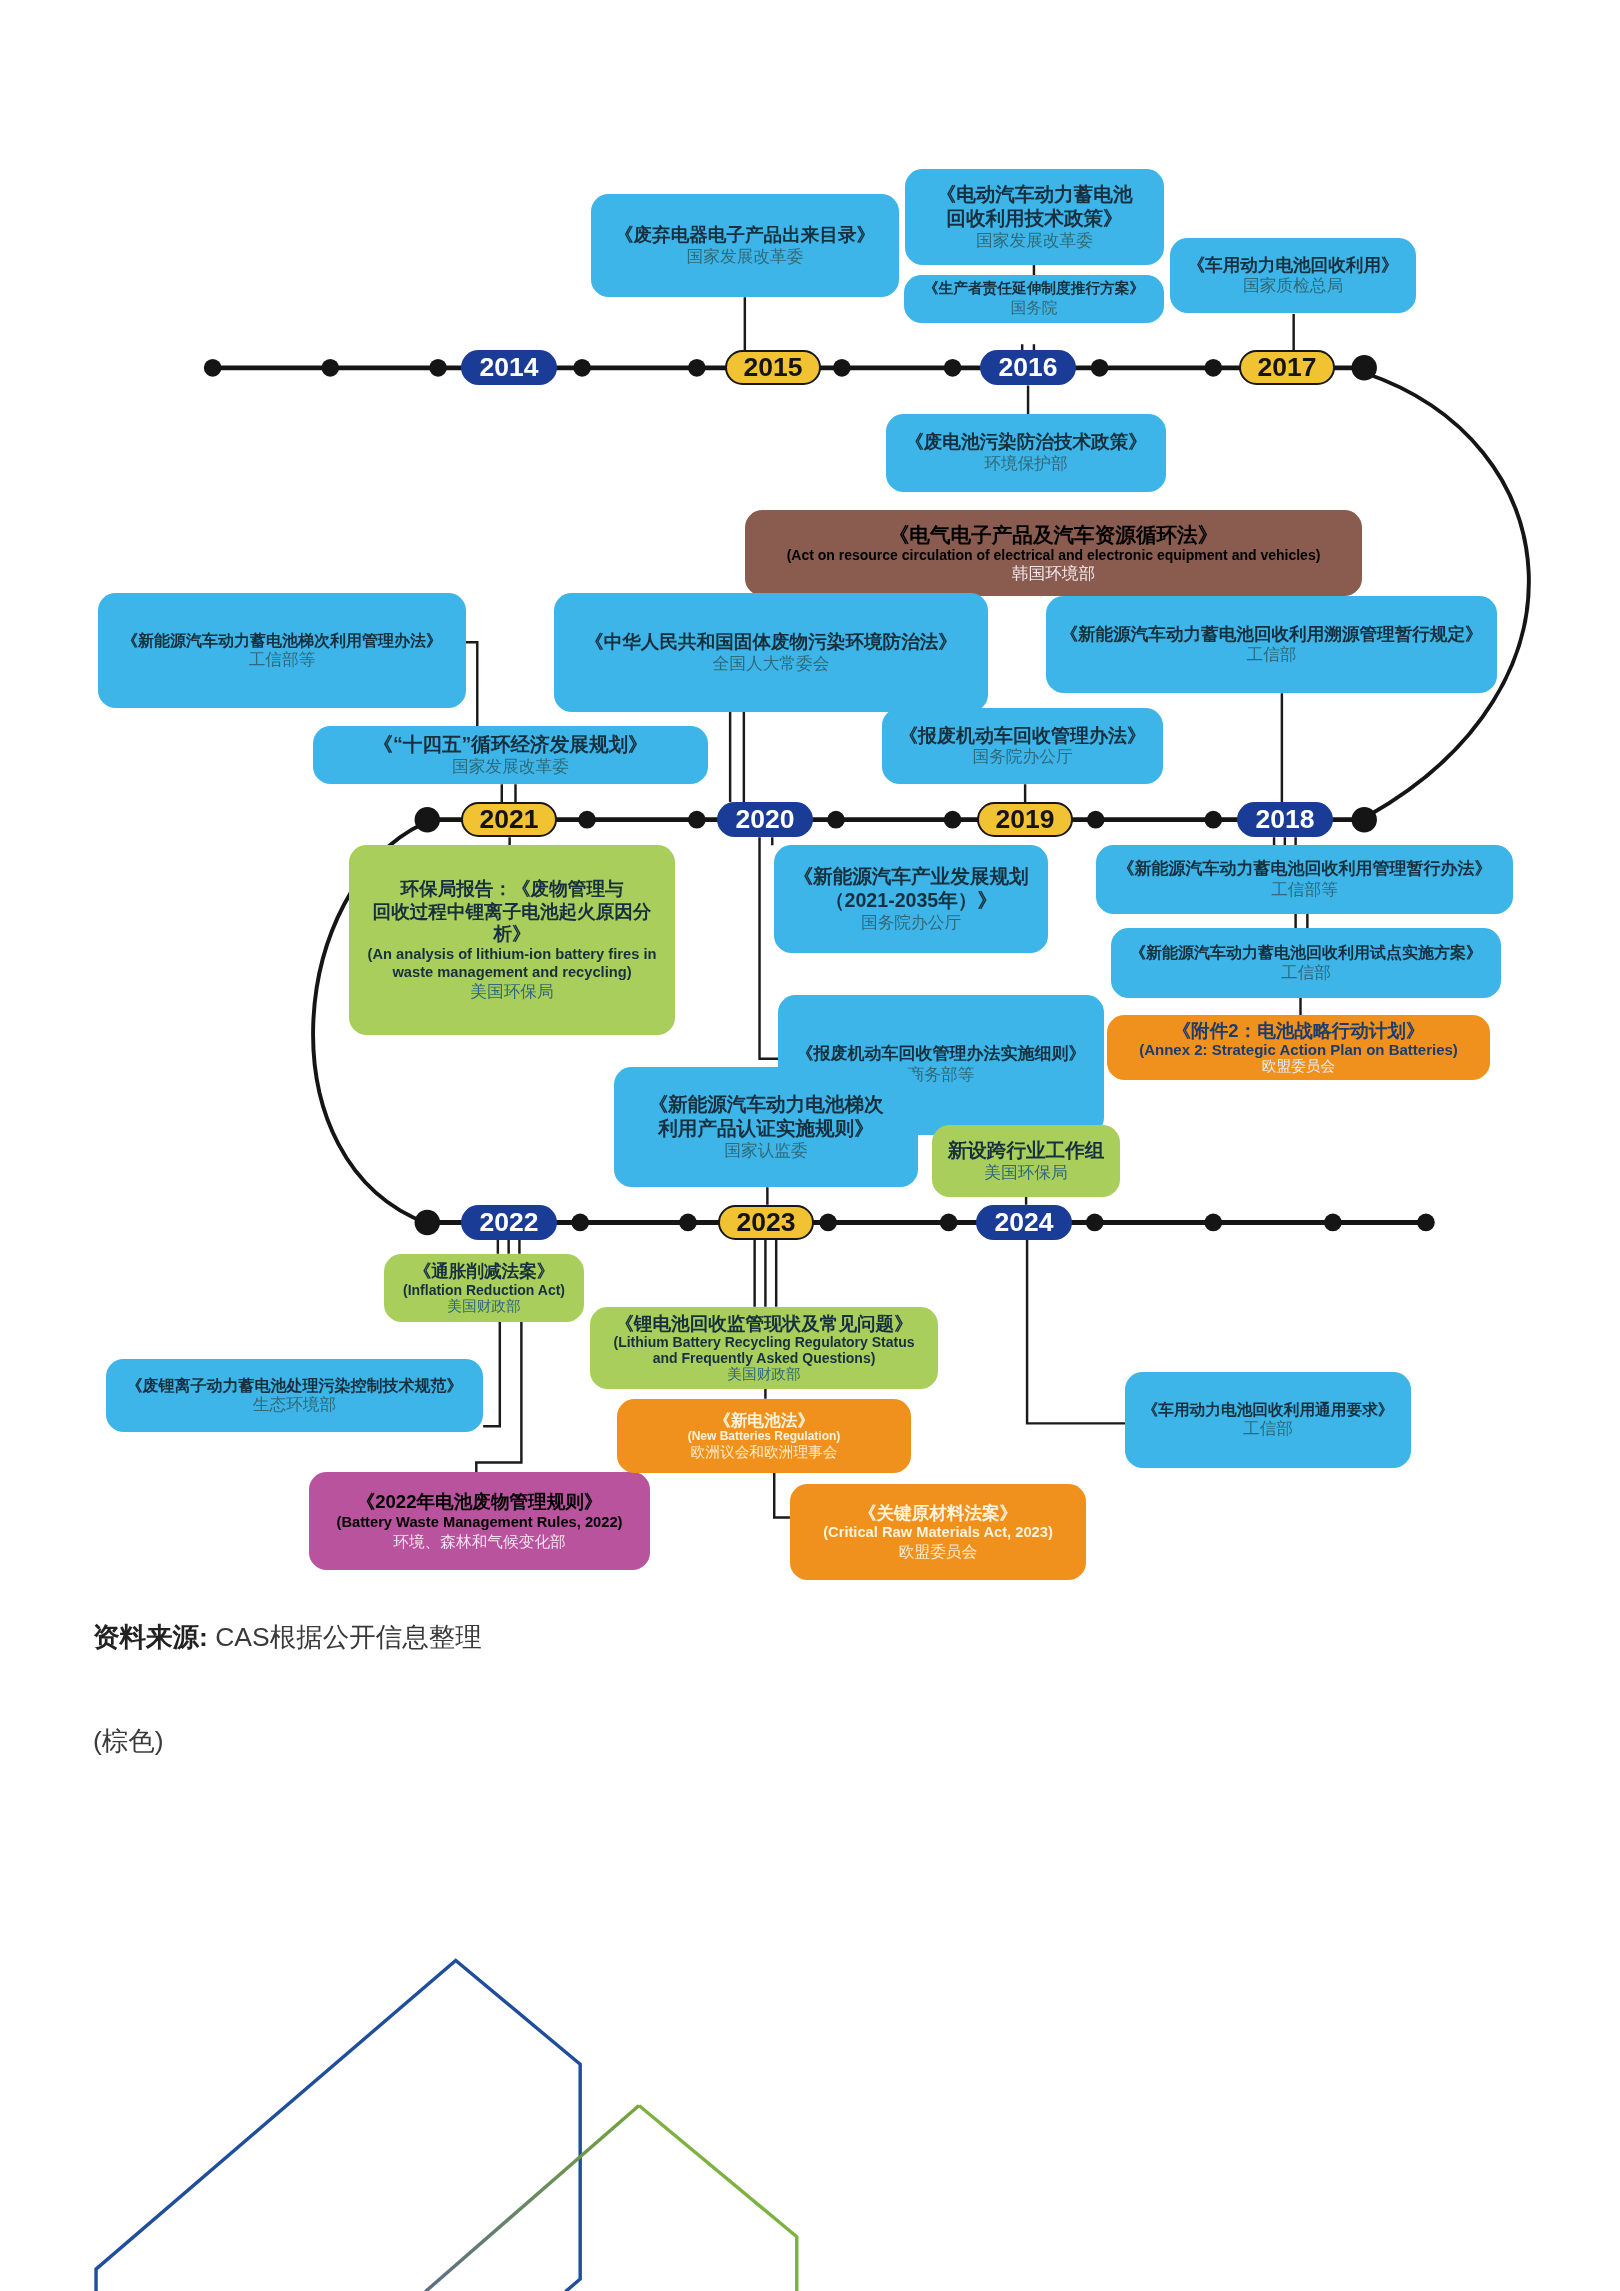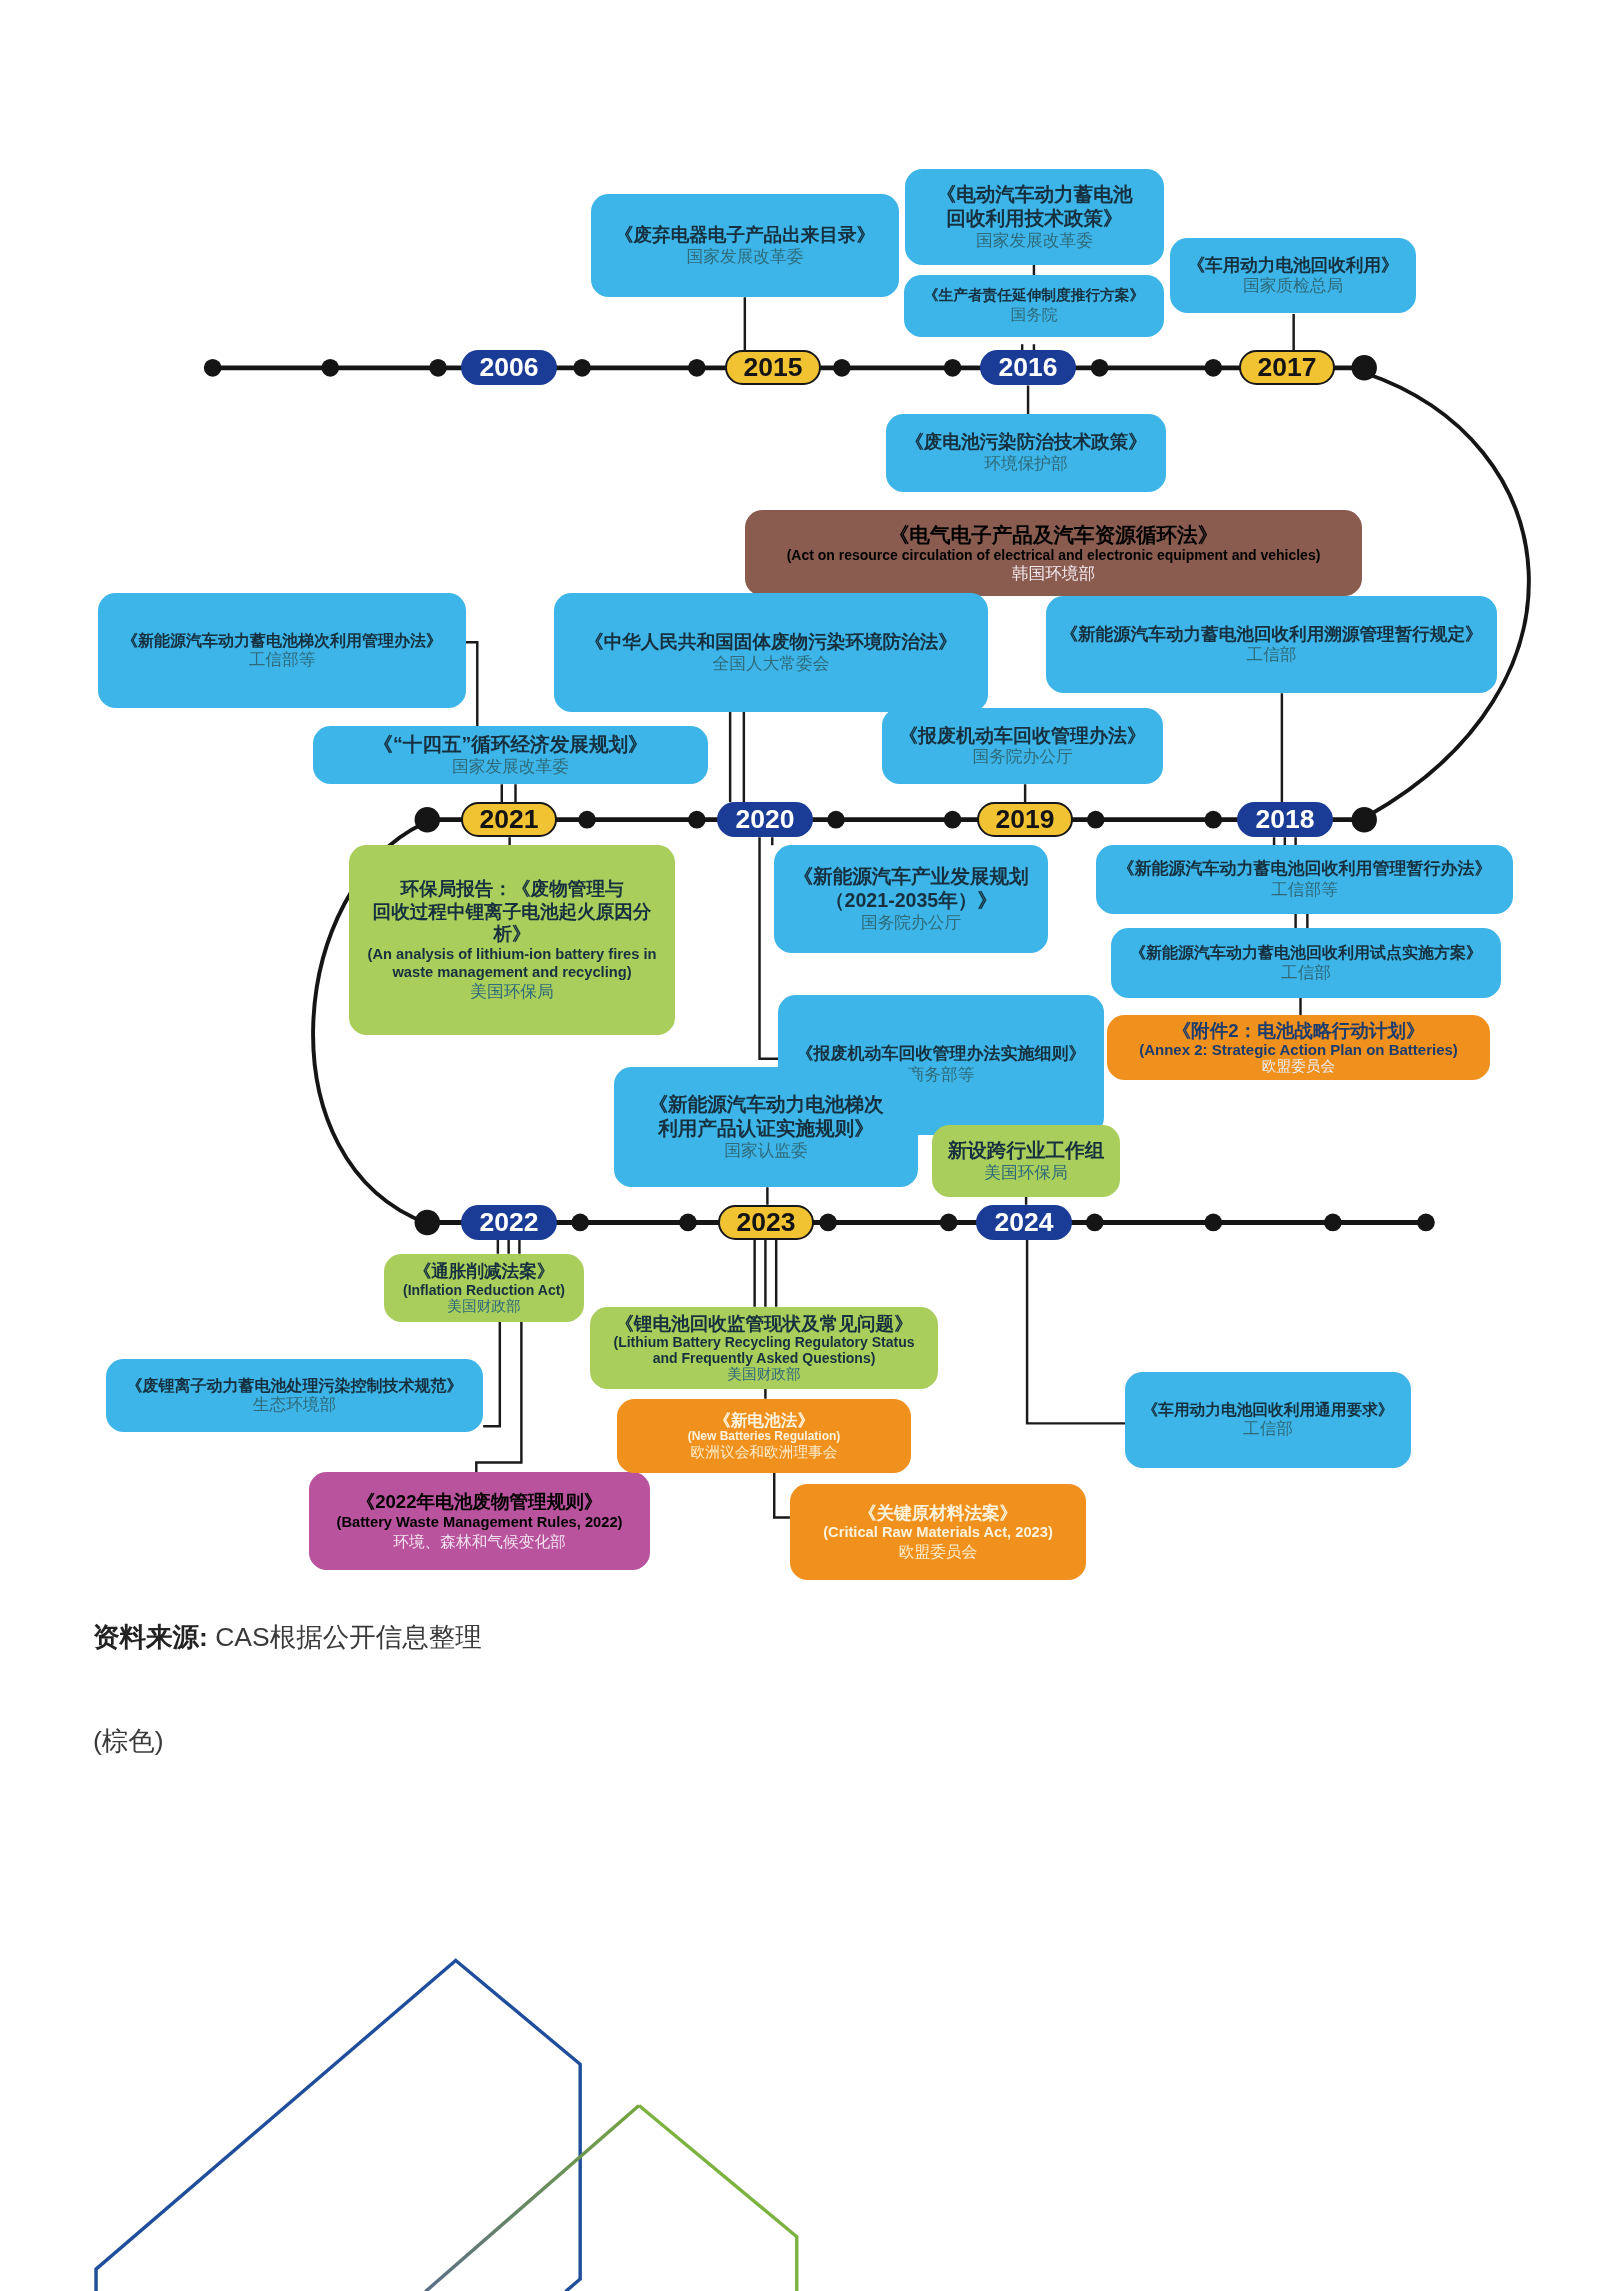--- a/index.html
+++ b/index.html
@@ -100,21 +100,21 @@
     <span class="t" style="font-size:18.6px">《废弃电器电子产品出来目录》</span>
     <span class="org">国家发展改革委</span>
   </div>
 
   <div class="box c-blue" style="left:905px;top:169px;width:259px;height:96px">
     <span class="t">《电动汽车动力蓄电池</span>
     <span class="t">回收利用技术政策》</span>
     <span class="org">国家发展改革委</span>
   </div>
 
-  <div class="box c-blue" style="left:904px;top:275px;width:260px;height:62px">
+  <div class="box c-blue" style="left:904px;top:275px;width:260px;height:48px">
     <span class="t" style="font-size:14.7px">《生产者责任延伸制度推行方案》</span>
     <span class="org" style="font-size:15.7px">国务院</span>
   </div>
 
   <div class="box c-blue" style="left:1170px;top:238px;width:246px;height:75px">
     <span class="t" style="font-size:17.6px">《车用动力电池回收利用》</span>
     <span class="org">国家质检总局</span>
   </div>
 
   <div class="box c-blue" style="left:886px;top:414px;width:280px;height:78px">
@@ -233,21 +233,21 @@
     <span class="t" style="font-size:17.6px">《关键原材料法案》</span>
     <span class="en" style="font-size:14.7px">(Critical Raw Materials Act, 2023)</span>
     <span class="org" style="font-size:15.7px">欧盟委员会</span>
   </div>
 
   <div class="box c-blue" style="left:1125px;top:1372px;width:286px;height:96px">
     <span class="t" style="font-size:15.7px">《车用动力电池回收利用通用要求》</span>
     <span class="org">工信部</span>
   </div>
 
-  <div class="pill p-blue" style="left:461px;top:350px">2006</div>
+  <div class="pill p-blue" style="left:461px;top:350px">2014</div>
   <div class="pill p-yellow" style="left:725px;top:350px">2015</div>
   <div class="pill p-blue" style="left:980px;top:350px">2016</div>
   <div class="pill p-yellow" style="left:1239px;top:350px">2017</div>
 
   <div class="pill p-yellow" style="left:461px;top:802px">2021</div>
   <div class="pill p-blue" style="left:717px;top:802px">2020</div>
   <div class="pill p-yellow" style="left:977px;top:802px">2019</div>
   <div class="pill p-blue" style="left:1237px;top:802px">2018</div>
 
   <div class="pill p-blue" style="left:461px;top:1205px">2022</div>

